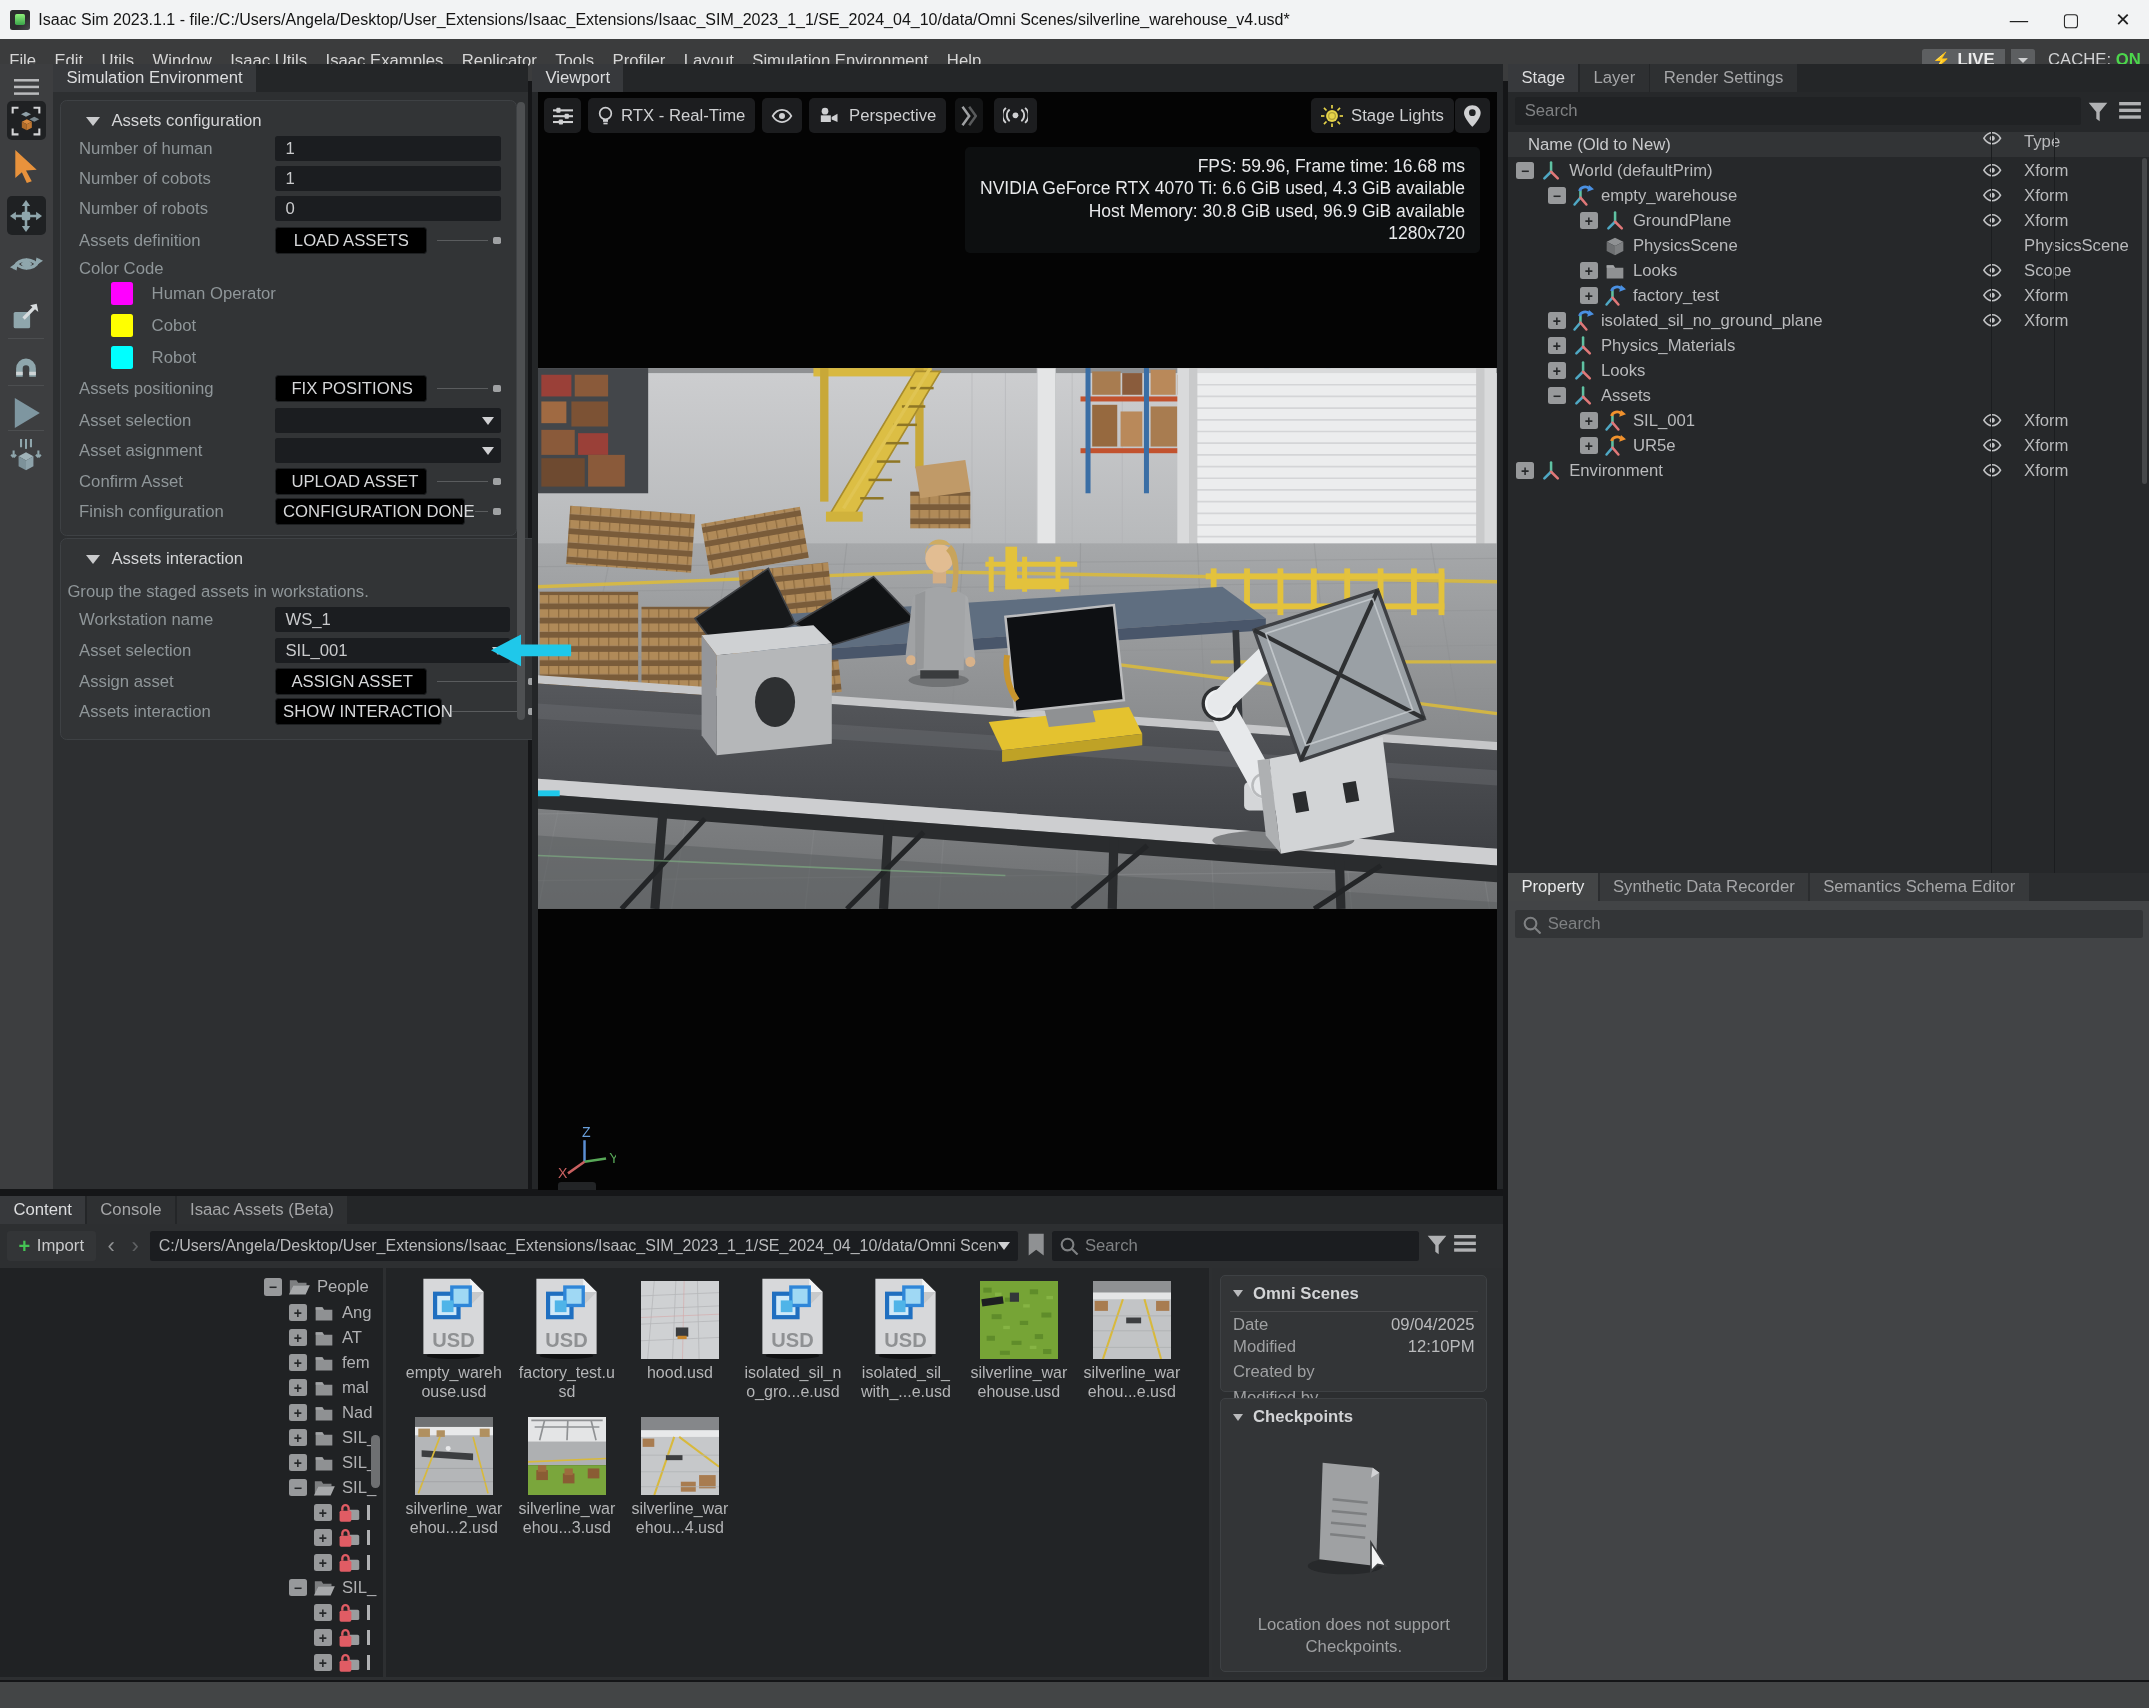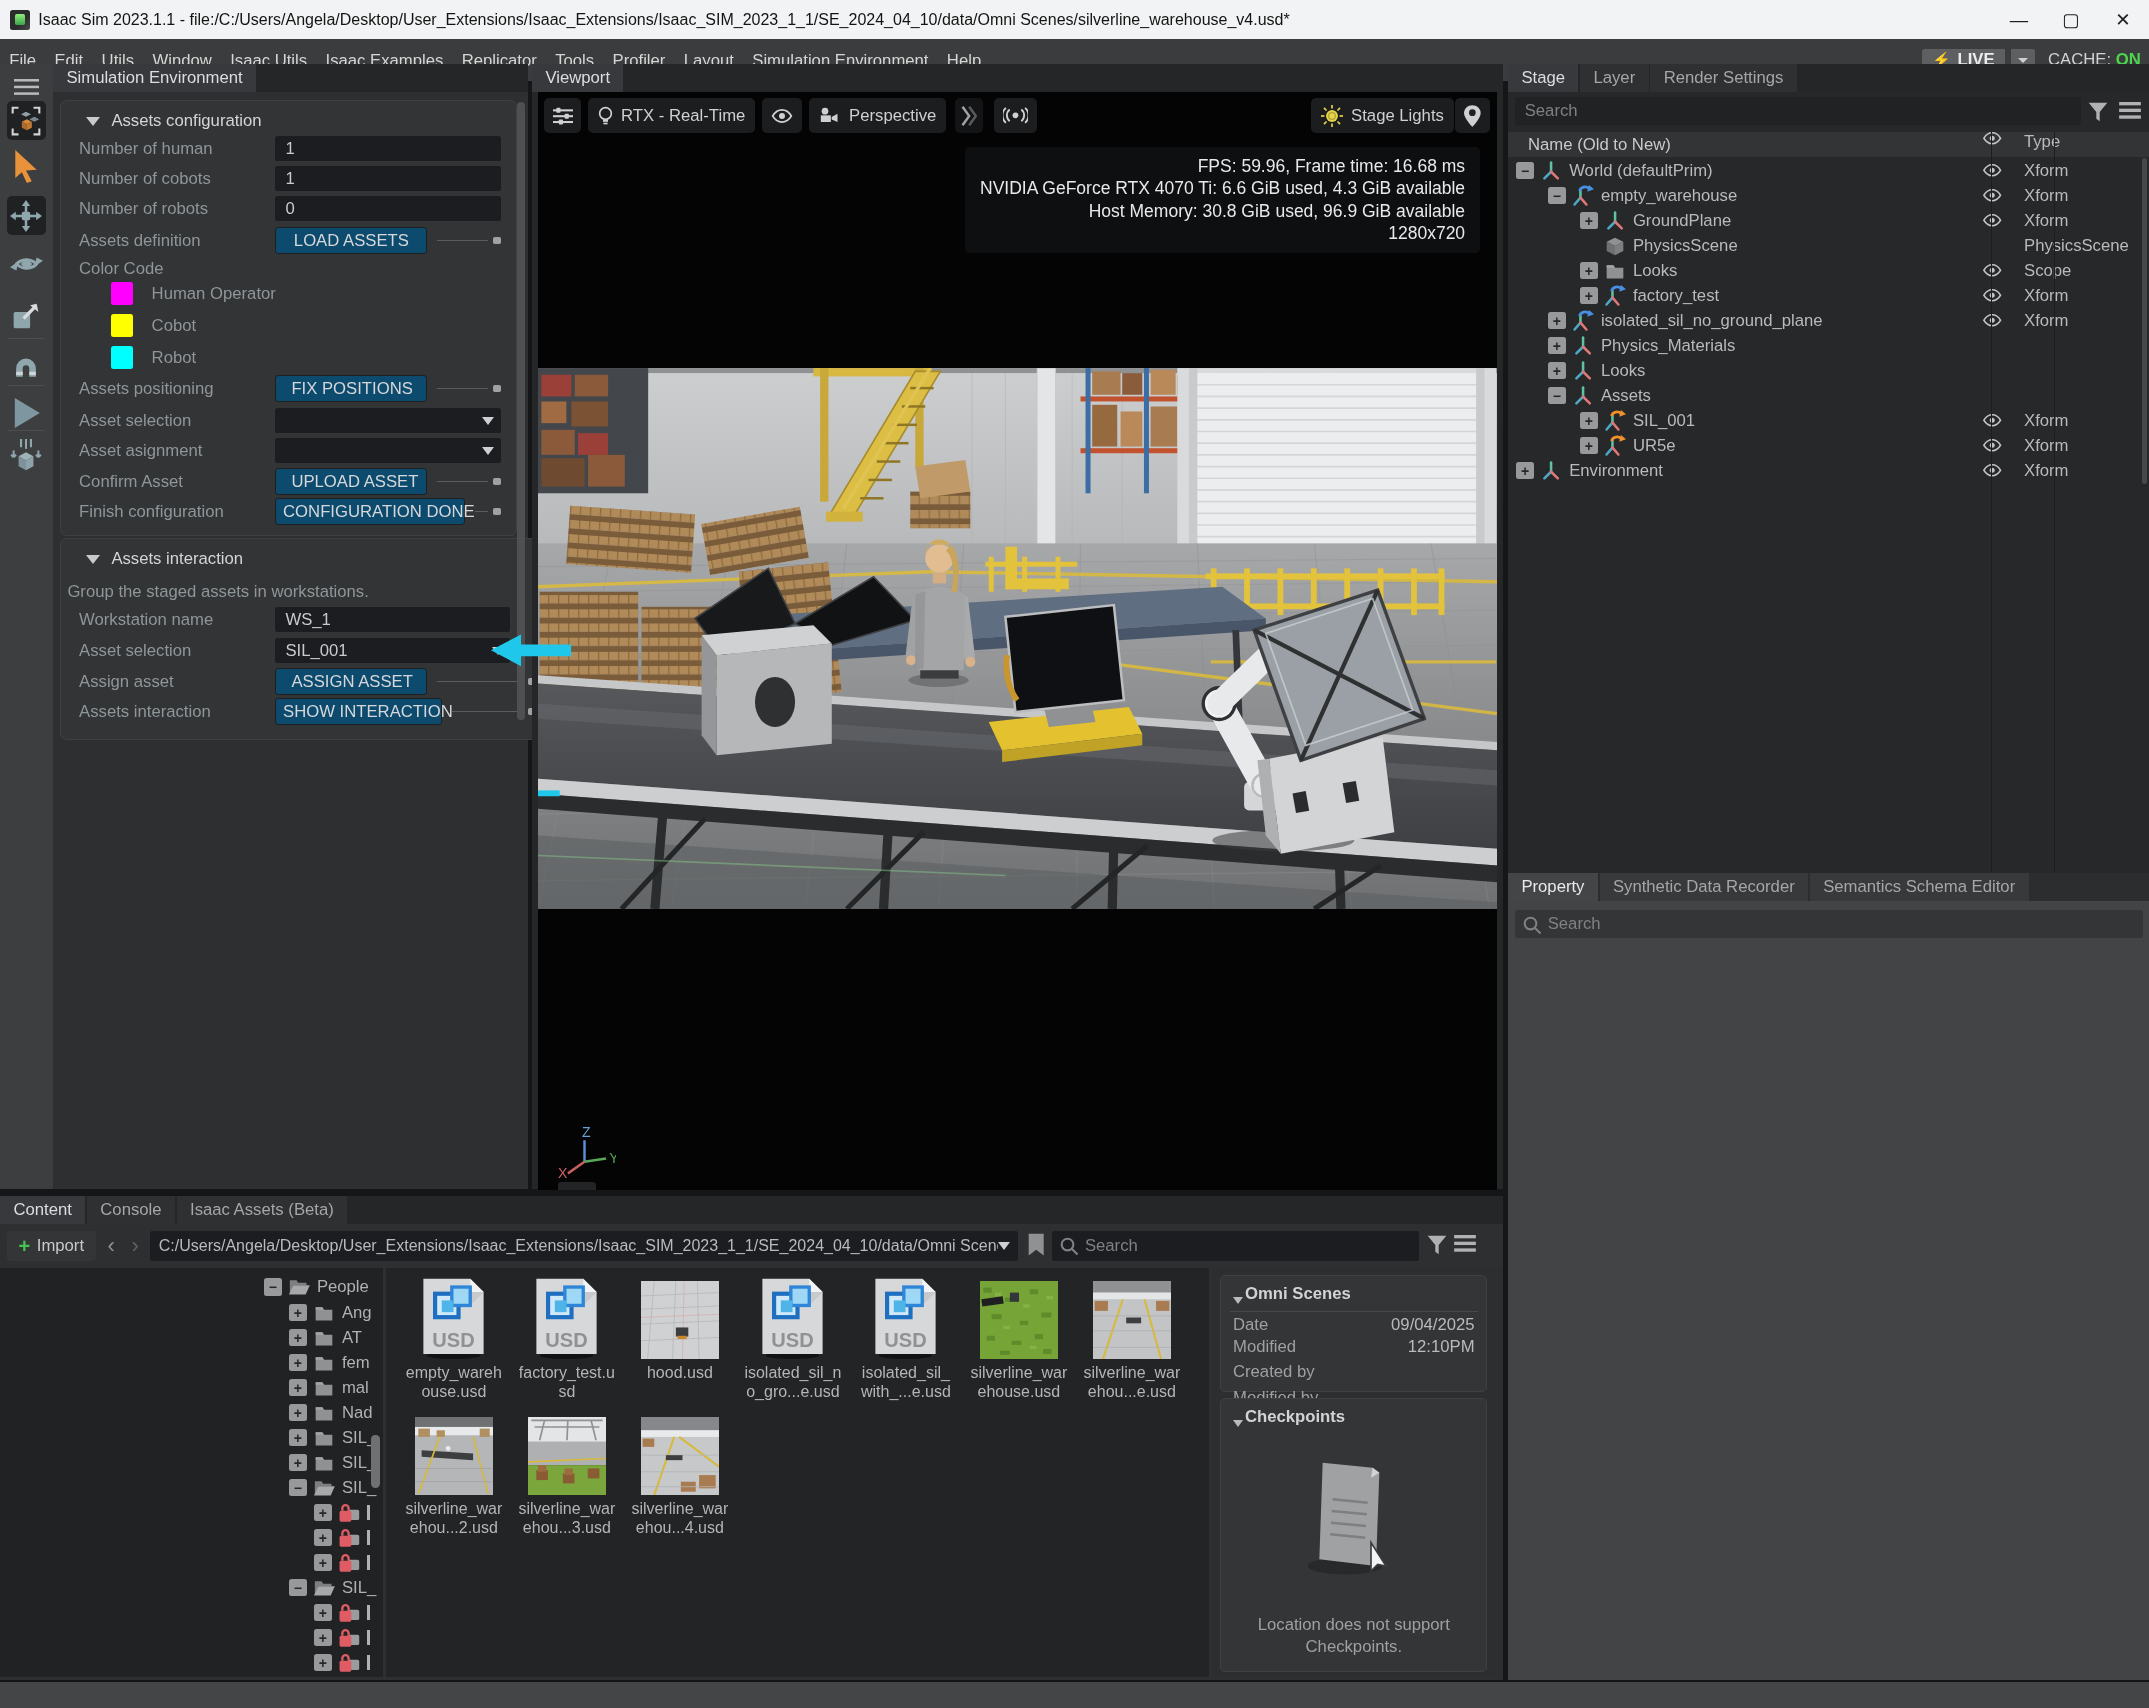--- a/index.html
+++ b/index.html
@@ -47,21 +47,21 @@
     border-top:9.2px solid #c9cacc;}
   .lp-row{position:absolute;left:11.7px;right:11.7px;height:27px;display:flex;align-items:center;}
   .lp-label{position:absolute;left:6.7px;width:192px;font-size:16.7px;color:#8f9699;}
   .lp-ctrl{position:absolute;left:203px;right:3.3px;display:flex;align-items:center;}
   .lp-input{width:235px;height:25px;background:#1b1d20;border-radius:2.5px;font-size:16.7px;color:#c9cacc;
     line-height:25px;padding-left:10px;box-sizing:border-box;}
   .lp-select{width:235px;height:25px;background:#1b1d20;border-radius:2.5px;font-size:16.7px;color:#c9cacc;
     line-height:25px;padding-left:10px;box-sizing:border-box;position:relative;}
   .lp-select .caret{position:absolute;right:6.7px;top:9.2px;border-left:6.7px solid transparent;
     border-right:6.7px solid transparent;border-top:8.3px solid #cfd0d2;}
-  .lp-btn{height:27px;background:#0c4a6e;border:0.8px solid #1d1f21;border-radius:3.3px;color:#d6d7d9;
+  .lp-btn{height:27px;background:#000000;border:0.8px solid #1d1f21;border-radius:3.3px;color:#d6d7d9;
     font-size:16.7px;font-family:inherit;padding:0 15px;white-space:nowrap;}
   .lp-slider{flex:1;display:flex;align-items:center;margin-left:10px;}
   .lp-slider .line{flex:1;height:1.7px;background:#5a5c5e;}
   .lp-slider .dot{width:7.5px;height:7.5px;background:#9fa1a3;border-radius:1.7px;margin-left:5px;}
   .cc-row{position:absolute;left:50px;height:25px;display:flex;align-items:center;gap:18.4px;}
   .cc-swatch{width:22.5px;height:22.5px;border-radius:2.5px;}
   .cc-label{font-size:16.7px;color:#8f9699;}
   .lp-desc{position:absolute;left:6.7px;font-size:16.7px;color:#8f9699;}
   .vscroll{position:absolute;width:7.5px;border-radius:4.2px;background:#4e5052;}
   
@@ -118,21 +118,21 @@
   .t-label{font-size:16.7px;color:#b0b1b3;white-space:nowrap;}
   .sliver{width:3.3px;height:15px;background:#b0b1b3;}
   #cb-files{position:absolute;left:386px;top:0;width:823px;height:409px;background:#222426;overflow:hidden;}
   #files-grid{position:absolute;left:18.4px;top:8.3px;width:793px;display:flex;flex-wrap:wrap;column-gap:14px;row-gap:11.7px;}
   .file-cell{width:99px;display:flex;flex-direction:column;align-items:center;}
   .thumb-wrap{width:80px;height:83px;display:flex;align-items:flex-end;justify-content:center;}
   .file-label{margin-top:3.3px;font-size:16px;line-height:19px;color:#b4b5b7;text-align:center;
     overflow-wrap:anywhere;word-break:break-all;}
   #cb-info{position:absolute;left:1212px;top:0;width:291px;height:409px;background:#2c2e30;}
   .info-frame{position:absolute;left:8.3px;width:265px;background:#333537;border:0.8px solid #3e4144;border-radius:5px;}
-  .info-head{display:flex;align-items:flex-end;gap:2px;padding:8.3px 0 6.7px 11.7px;font-size:16.7px;font-weight:bold;
+  .info-head{display:flex;align-items:center;gap:10px;padding:8.3px 0 6.7px 11.7px;font-size:16.7px;font-weight:bold;
     color:#d2d3d5;}
   .tri-sm{width:0;height:0;border-left:5.8px solid transparent;border-right:5.8px solid transparent;
     border-top:7.5px solid #b9babc;}
   .info-sep{height:1.7px;background:#48494b;margin:0 8.3px;}
   .meta-row{display:flex;padding:1.7px 11.7px;font-size:16.7px;color:#9fa0a2;line-height:22px;}
   .meta-row .val{margin-left:auto;color:#b9babc;text-align:right;}
   #cp-msg{position:absolute;left:0;right:0;bottom:13.4px;text-align:center;font-size:16.7px;color:#9fa0a2;line-height:22px;}
   #bottom-strip{left:0;top:1680px;width:2149px;height:28px;background:#434546;border-top:2.5px solid #141517;}
   
   #annot{left:0;top:0;width:2149px;height:1708px;pointer-events:none;z-index:50;}

